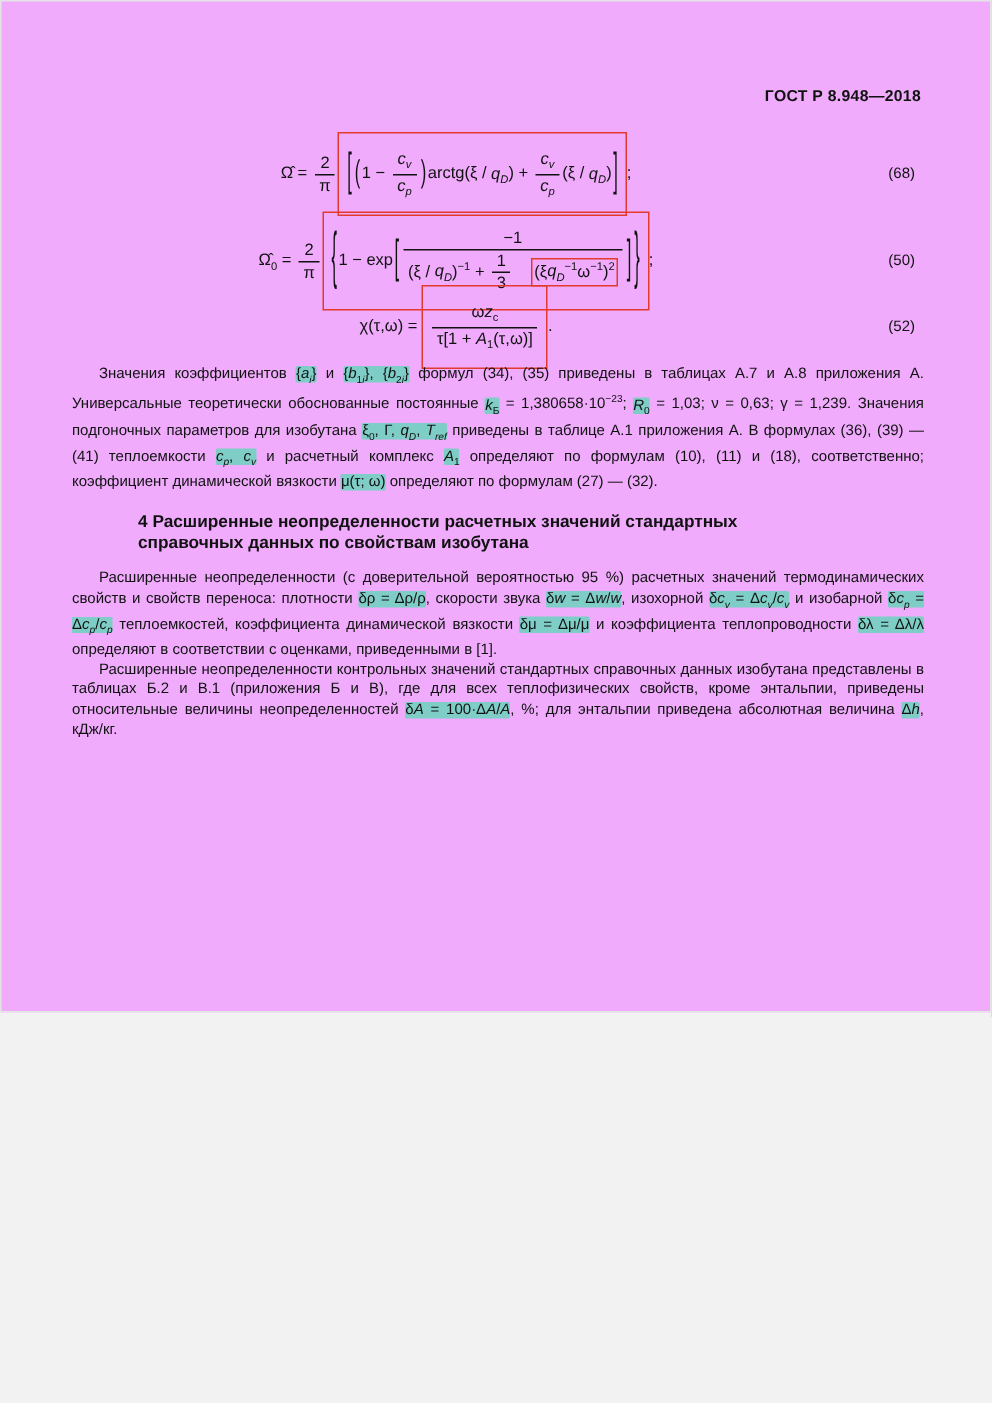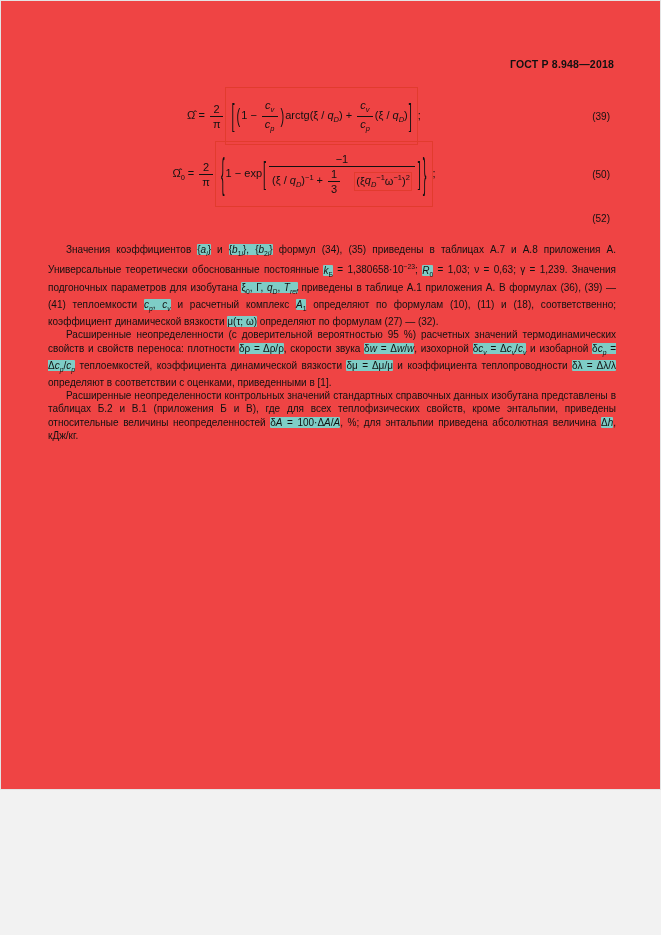--- a/index.html
+++ b/index.html
@@ -1,19 +1,19 @@
 <!DOCTYPE html>
 <html style="--hl: #7ecdc6; --box: #e23b2e;"><head>
 <meta charset="utf-8">
 <style>
   :root { --hl:#7ecdc6; --box:#e23b2e; }
   * { margin:0; padding:0; box-sizing:border-box; }
   html,body { background:#f2f2f2; }
   body { font-family:"Liberation Sans", sans-serif; }
-  .page { position:relative; width:661px; height:790px; background:#ef4444; margin:0 auto; color:#111; overflow:hidden; border:1px solid #e4e4e4; }
+  .page { position:relative; width:661px; height:675px; background:#f0abfc; margin:0 auto; color:#111; overflow:hidden; border:1px solid #e4e4e4; }
 
   .gost-header { position:absolute; top:57px; right:46px; font-size:10.5px; font-weight:bold; letter-spacing:0.2px; }
 
   .formula-row { position:absolute; left:47px; width:568px; display:flex; align-items:center; justify-content:center; padding-right:56px; white-space:nowrap; }
   .f39 { top:88px;  height:54px; }
   .f40 { top:140px; height:66px; }
   .f41 { top:198px; height:38px; }
   .fnum { position:absolute; right:6px; top:50%; transform:translateY(-50%); font-size:10px; }
 
   .math { font-size:11px; }
@@ -39,33 +39,35 @@
 </style>
 </head>
 <body>
 
 <div class="page">
 
   <div class="gost-header">ГОСТ Р 8.948—2018</div>
 
   <div class="formula-row f39">
     <span class="math"><span class="mvar">Ω̂</span> = <span class="frac"><span class="num">2</span><span class="den">π</span></span><span class="rbox"><span class="br s3">[</span><span class="br s2">(</span>1 − <span class="frac"><span class="num"><i>c<sub>v</sub></i></span><span class="den"><i>c<sub>p</sub></i></span></span><span class="br s2">)</span>arctg(ξ / <i>q<sub>D</sub></i>) + <span class="frac"><span class="num"><i>c<sub>v</sub></i></span><span class="den"><i>c<sub>p</sub></i></span></span>(ξ / <i>q<sub>D</sub></i>)<span class="br s3">]</span></span>;</span>
-    <span class="fnum">(39)</span>
+    <span class="fnum">(68)</span>
   </div>
 
   <div class="formula-row f40">
     <span class="math"><span class="mvar">Ω̂</span><sub>0</sub> = <span class="frac"><span class="num">2</span><span class="den">π</span></span><span class="rbox"><span class="br s4">{</span>1 − exp<span class="br s3">[</span><span class="frac"><span class="num">−1</span><span class="den">(ξ / <i>q<sub>D</sub></i>)<sup>−1</sup> + <span class="frac"><span class="num">1</span><span class="den">3</span></span><span class="rbox2">(ξ<i>q<sub>D</sub></i><sup>−1</sup>ω<sup>−1</sup>)<sup>2</sup></span></span></span><span class="br s3">]</span><span class="br s4">}</span></span>;</span>
     <span class="fnum">(50)</span>
   </div>
 
   <div class="formula-row f41">
+    <span class="math">χ(τ,ω) = <span class="rbox"><span class="frac"><span class="num">ω<i>z</i><sub>c</sub></span><span class="den">τ[1 + <i>A</i><sub>1</sub>(τ,ω)]</span></span></span>.</span>
     <span class="fnum">(52)</span>
   </div>
 
   <div class="textblock">
     <p class="para">Значения коэффициентов <span class="hl">{<i>a<sub>i</sub></i>}</span> и <span class="hl">{<i>b</i><sub>1<i>i</i></sub>}, {<i>b</i><sub>2<i>i</i></sub>}</span> формул (34), (35) приведены в таблицах А.7 и А.8 приложения А. Универсальные теоретически обоснованные постоянные <span class="hl"><i>k</i><sub>Б</sub></span> = 1,380658·10<sup>−23</sup>; <span class="hl"><i>R</i><sub>0</sub></span> = 1,03; ν = 0,63; γ = 1,239. Значения подгоночных параметров для изобутана <span class="hl">ξ<sub>0</sub>, Γ, <i>q<sub>D</sub></i>, <i>T<sub>ref</sub></i></span> приведены в таблице А.1 приложения А. В формулах (36), (39) — (41) теплоемкости <span class="hl"><i>c<sub>p</sub></i>, <i>c<sub>v</sub></i></span> и расчетный комплекс <span class="hl"><i>A</i><sub>1</sub></span> определяют по формулам (10), (11) и (18), соответственно; коэффициент динамической вязкости <span class="hl">μ(τ; ω)</span> определяют по формулам (27) — (32).</p>
+    <h2 class="heading">4 Расширенные неопределенности расчетных значений стандартных справочных данных по свойствам изобутана</h2>
     <p class="para">Расширенные неопределенности (с доверительной вероятностью 95 %) расчетных значений термодинамических свойств и свойств переноса: плотности <span class="hl">δρ = Δρ/ρ</span>, скорости звука <span class="hl">δ<i>w</i> = Δ<i>w</i>/<i>w</i></span>, изохорной <span class="hl">δ<i>c<sub>v</sub></i> = Δ<i>c<sub>v</sub></i>/<i>c<sub>v</sub></i></span> и изобарной <span class="hl">δ<i>c<sub>p</sub></i> = Δ<i>c<sub>p</sub></i>/<i>c<sub>p</sub></i></span> теплоемкостей, коэффициента динамической вязкости <span class="hl">δμ = Δμ/μ</span> и коэффициента теплопроводности <span class="hl">δλ = Δλ/λ</span> определяют в соответствии с оценками, приведенными в [1].</p>
     <p class="para">Расширенные неопределенности контрольных значений стандартных справочных данных изобутана представлены в таблицах Б.2 и В.1 (приложения Б и В), где для всех теплофизических свойств, кроме энтальпии, приведены относительные величины неопределенностей <span class="hl">δ<i>A</i> = 100·Δ<i>A</i>/<i>A</i></span>, %; для энтальпии приведена абсолютная величина <span class="hl">Δ<i>h</i></span>, кДж/кг.</p>
   </div>
 
   <div class="page-number">5</div>
 
 </div>
 
 </body></html>

